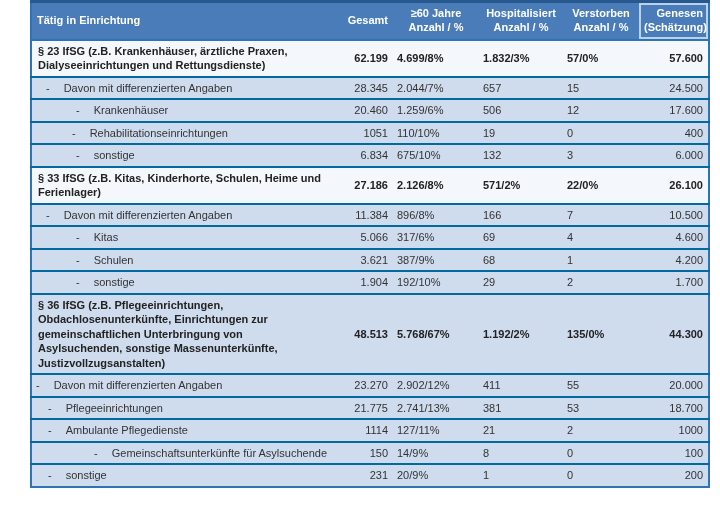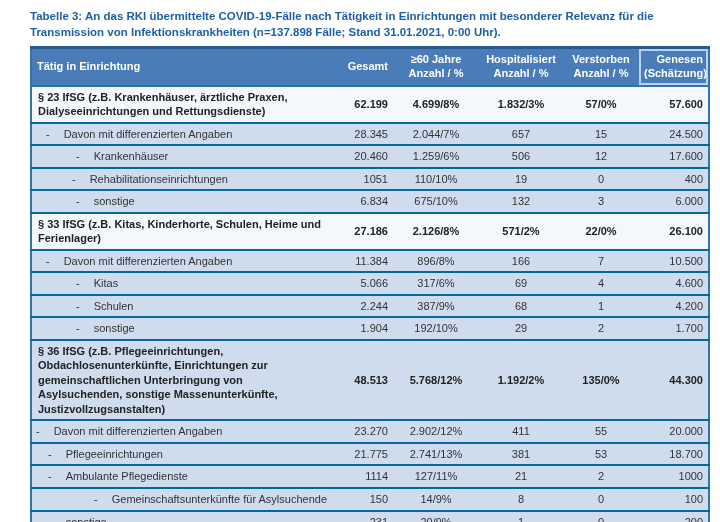--- a/index.html
+++ b/index.html
@@ -53,30 +53,29 @@
     font-size: 11px;
     color: #333333;
     padding: 3px 4px;
     vertical-align: middle;
     line-height: 1.32;
   }
   tr.bg-white td { background: #f4f7fb; }
   tr.bg-blue  td { background: #cfdcee; }
   tr.bold td { font-weight: bold; color: #222222; }
   td.align-left   { text-align: left; }
-  td.align-center { text-align: center; }
+  td.align-center { }
   td.align-right  { text-align: right; padding-right: 5px; }
   td.label-cell { padding-left: 6px; }
   .dash { display: inline-block; margin-right: 14px; }
 </style>
 </head>
 <body>
 
 <div class="page">
-  <div class="title">Tabelle 3: An das RKI übermittelte COVID-19-Fälle nach Tätigkeit in Einrichtungen mit besonderer Relevanz für die Transmission von Infektionskrankheiten (n=137.898 Fälle; Stand 31.01.2021, 0:00 Uhr).</div>
 
   <table class="rki">
     <colgroup>
       <col class="c-label">
         <col class="c-gesamt">
         <col class="c-age60">
       <col class="c-hosp">
         <col class="c-verst">
         <col class="c-genesen">
     </colgroup>
@@ -150,38 +149,38 @@
         <tr class="bg-blue">
           <td class="align-left label-cell" style="padding-left: 44px;"><span class="dash">-</span>Kitas</td>
           <td class="align-right">5.066</td>
           <td class="align-center">317/6%</td>
           <td class="align-center">69</td>
           <td class="align-center">4</td>
           <td class="align-right">4.600</td>
         </tr>
         <tr class="bg-blue">
           <td class="align-left label-cell" style="padding-left: 44px;"><span class="dash">-</span>Schulen</td>
-          <td class="align-right">2.244</td>
+          <td class="align-right">3.621</td>
           <td class="align-center">387/9%</td>
           <td class="align-center">68</td>
           <td class="align-center">1</td>
           <td class="align-right">4.200</td>
         </tr>
         <tr class="bg-blue">
           <td class="align-left label-cell" style="padding-left: 44px;"><span class="dash">-</span>sonstige</td>
           <td class="align-right">1.904</td>
           <td class="align-center">192/10%</td>
           <td class="align-center">29</td>
           <td class="align-center">2</td>
           <td class="align-right">1.700</td>
         </tr>
         <tr class="bg-blue bold">
           <td class="align-left label-cell">§ 36 IfSG (z.B. Pflegeeinrichtungen, Obdachlosenunterkünfte, Einrichtungen zur gemeinschaftlichen Unterbringung von Asylsuchenden, sonstige Massenunterkünfte, Justizvollzugsanstalten)</td>
           <td class="align-right">48.513</td>
-          <td class="align-center">5.768/12%</td>
+          <td class="align-center">5.768/67%</td>
           <td class="align-center">1.192/2%</td>
           <td class="align-center">135/0%</td>
           <td class="align-right">44.300</td>
         </tr>
         <tr class="bg-blue">
           <td class="align-left label-cell" style="padding-left: 4px;"><span class="dash">-</span>Davon mit differenzierten Angaben</td>
           <td class="align-right">23.270</td>
           <td class="align-center">2.902/12%</td>
           <td class="align-center">411</td>
           <td class="align-center">55</td>

